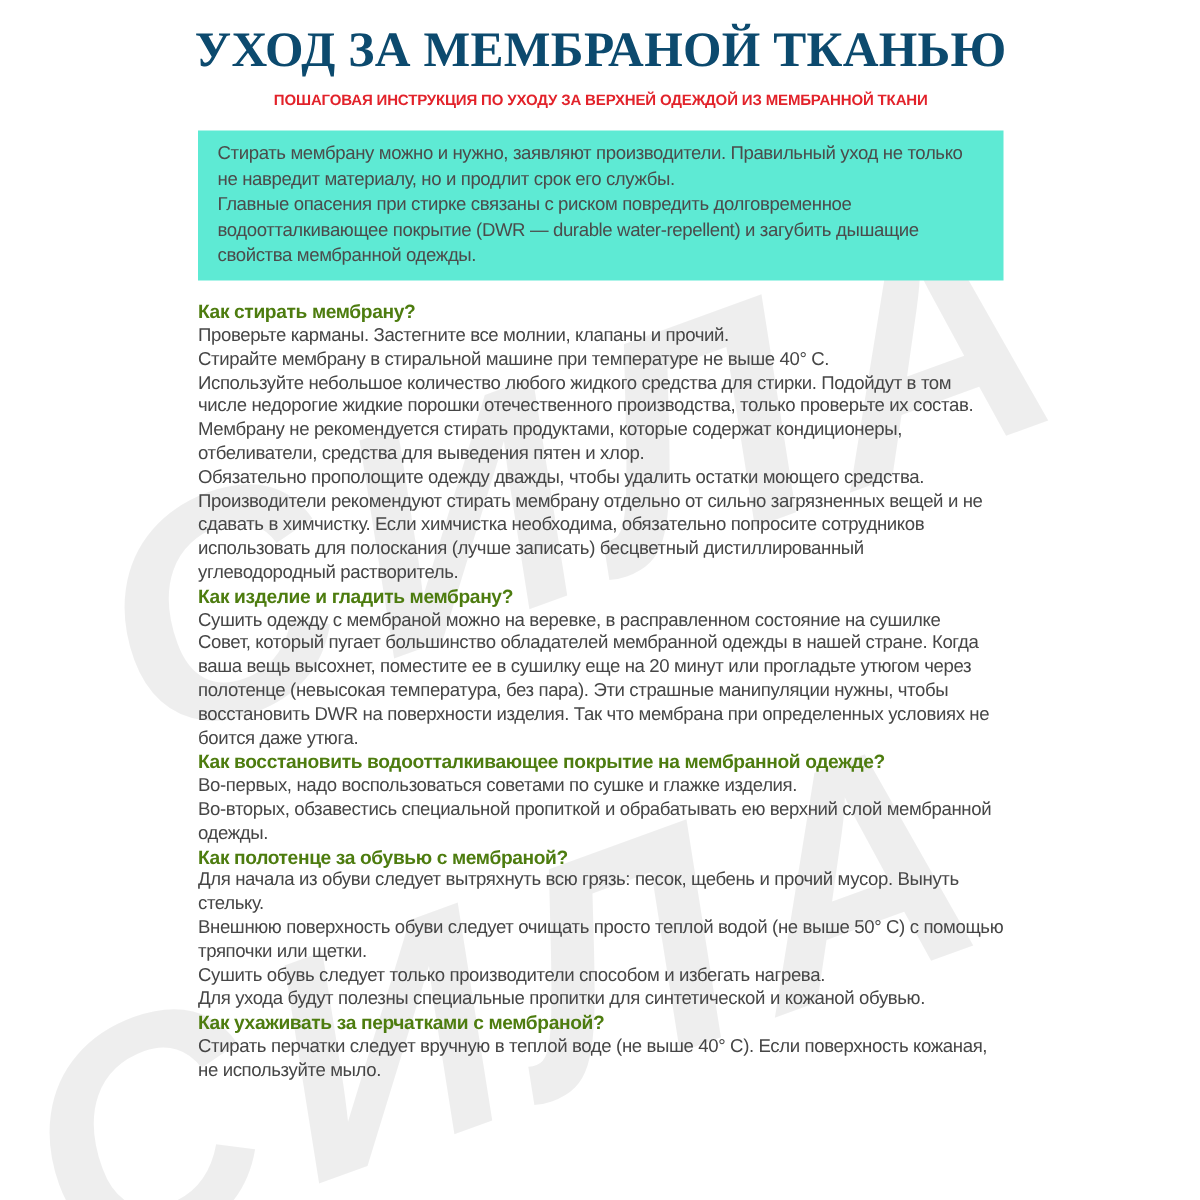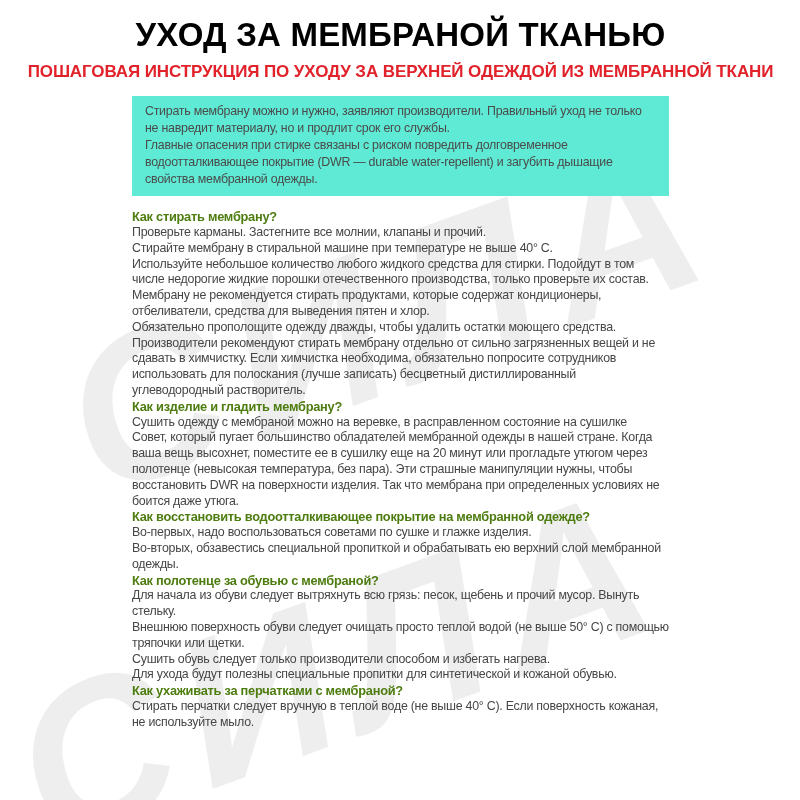--- a/index.html
+++ b/index.html
@@ -27,30 +27,31 @@
   .wm1 { left:55px;  top:195px; }
   .wm2 { left:5px;   top:545px; }
   .content {
     position:absolute;
     left:132px; top:14px;
     width:537px;
     z-index:1;
   }
   .center-row { display:flex; justify-content:center; }
   .title {
-    color:#000000;
+    color:#0c4a6e;
     font-size:33px;
     font-weight:800;
     white-space:nowrap;
     letter-spacing:0.2px;
     line-height:1.25;
+    font-family:Liberation Serif, serif;
   }
   .subtitle {
     color:#e2222a;
-    font-size:17px;
+    font-size:10px;
     font-weight:bold;
     white-space:nowrap;
     letter-spacing:-0.1px;
     margin-top:7px;
   }
   .intro-box {
     margin-top:14px;
     background:#5eead4;
     padding:7px 13px 8px 13px;
     color:#4b4b4b;

